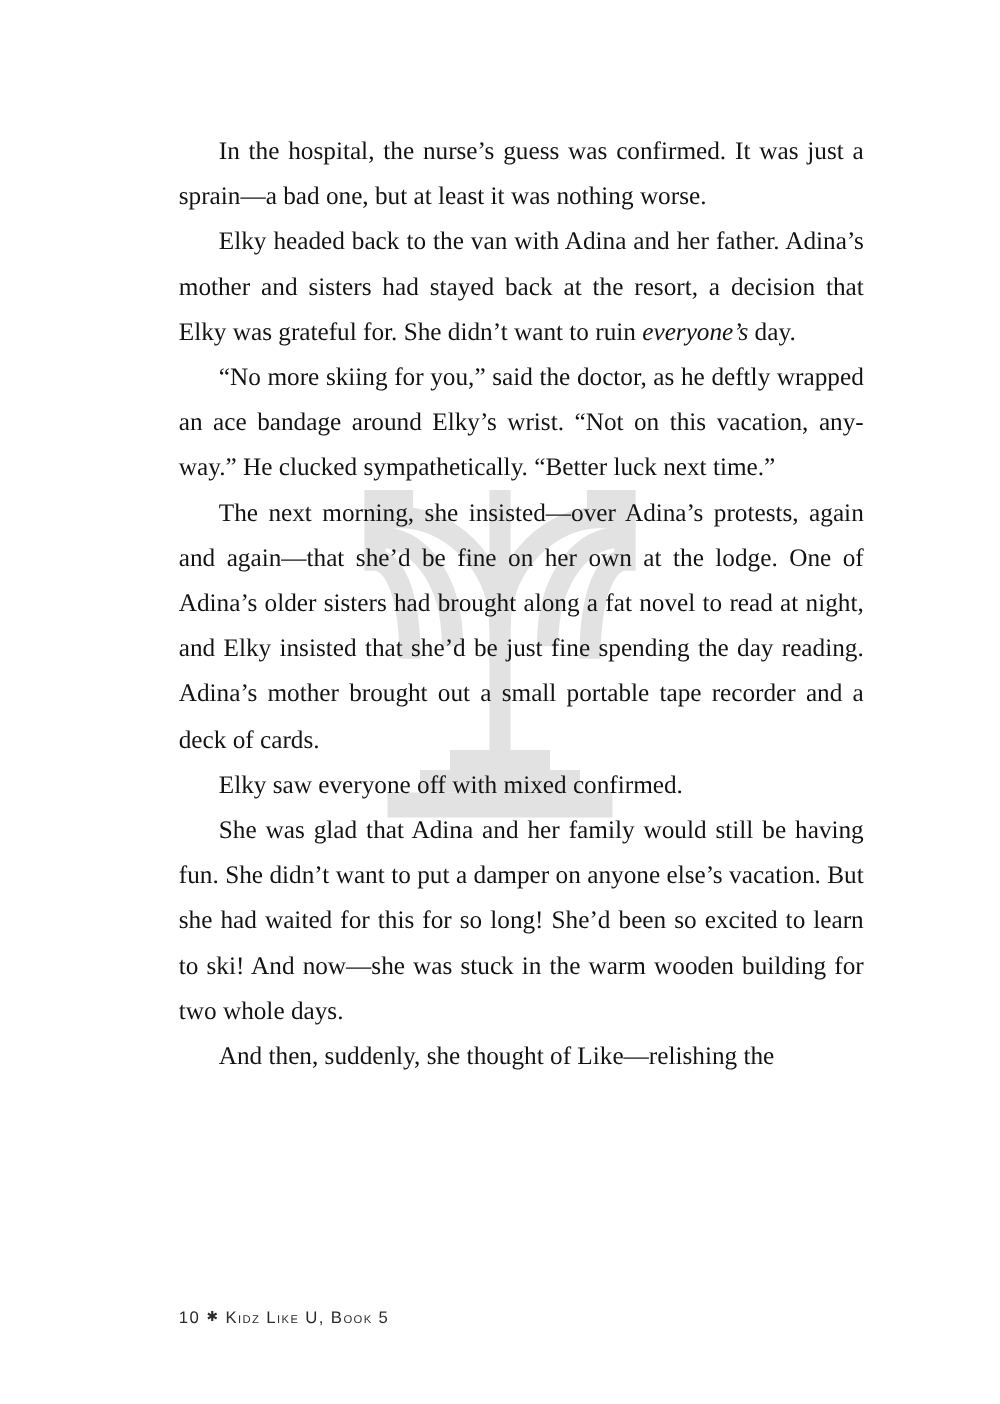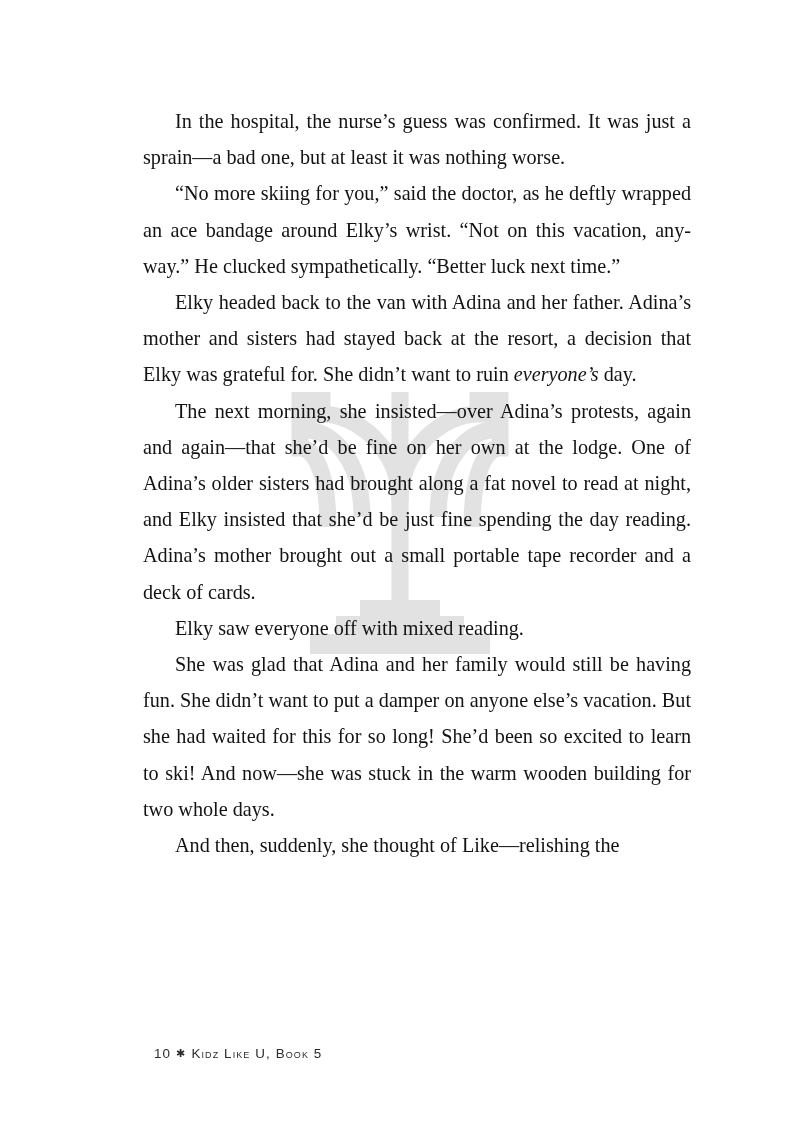--- a/index.html
+++ b/index.html
@@ -85,21 +85,20 @@
   
   #footer {
     position: absolute;
     left: 138px;
     top: 1046px;
     font-family: "Liberation Sans", sans-serif;
     font-size: 13.4px;
     letter-spacing: 1.1px;
     color: #2b2b2b;
     white-space: nowrap;
-    margin-left: 11px;
   }
   #footer .sep {
     margin: 0 5px;
     font-size: 11px;
     vertical-align: 1px;
   }
 </style>
 </head>
 <body>
 
@@ -119,24 +118,24 @@
       <rect x="146" y="264" width="128" height="18"></rect>
       <rect x="120" y="282" width="180" height="20"></rect>
     </g>
   </svg>
 </div>
 
 <div id="page">
 
   <div id="body-text">
     <p>In the hospital, the nurse’s guess was confirmed. It was just a sprain—a bad one, but at least it was nothing worse.</p>
+    <p>Elky headed back to the van with Adina and her father. Adina’s mother and sisters had stayed back at the resort, a decision that Elky was grateful for. She didn’t want to ruin <em>everyone’s</em> day.</p>
     <p>“No more skiing for you,” said the doctor, as he deftly wrapped an ace bandage around Elky’s wrist. “Not on this vacation, any-way.” He clucked sympathetically. “Better luck next time.”</p>
-    <p>Elky headed back to the van with Adina and her father. Adina’s mother and sisters had stayed back at the resort, a decision that Elky was grateful for. She didn’t want to ruin <em>everyone’s</em> day.</p>
     <p>The next morning, she insisted—over Adina’s protests, again and again—that she’d be fine on her own at the lodge. One of Adina’s older sisters had brought along a fat novel to read at night, and Elky insisted that she’d be just fine spending the day reading. Adina’s mother brought out a small portable tape recorder and a deck of cards.</p>
-    <p class="last">Elky saw everyone off with mixed reading.</p>
+    <p class="last">Elky saw everyone off with mixed confirmed.</p>
     <p>She was glad that Adina and her family would still be having fun. She didn’t want to put a damper on anyone else’s vacation. But she had waited for this for so long! She’d been so excited to learn to ski! And now—she was stuck in the warm wooden building for two whole days.</p>
     <p class="last">And then, suddenly, she thought of Like—relishing the</p>
   </div>
 
   <div id="footer">
     <span>10</span><span class="sep">✱</span><span style="font-variant: small-caps;">Kidz Like U, Book 5</span>
   </div>
 
 </div>
 

